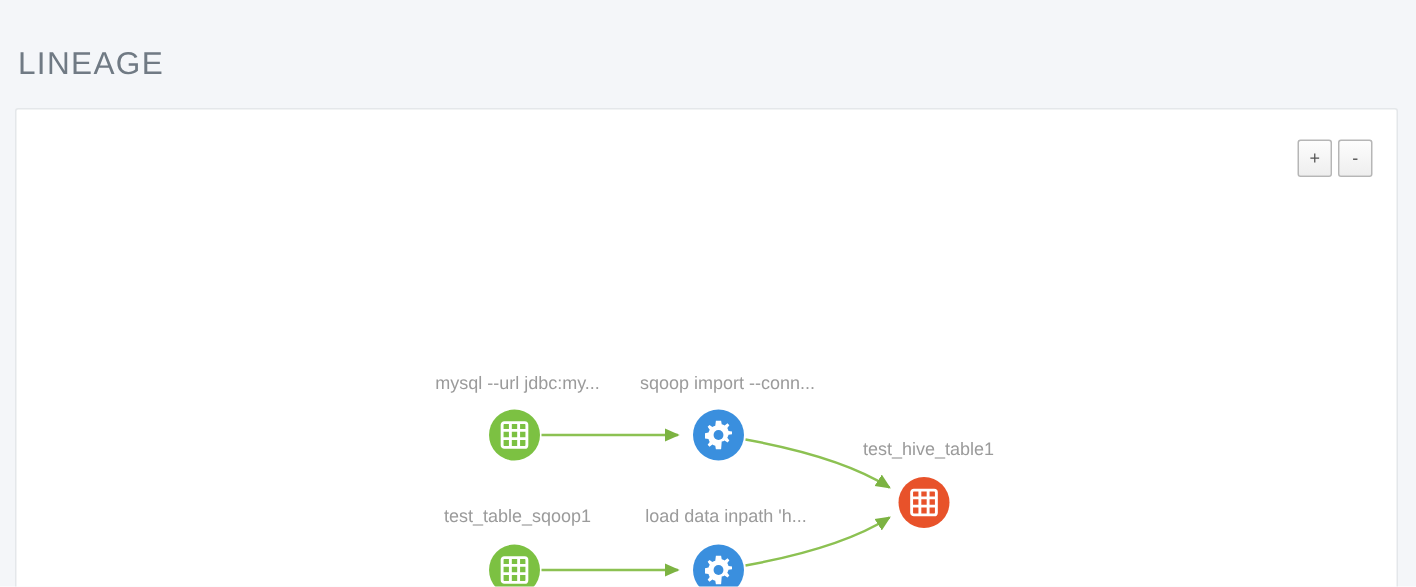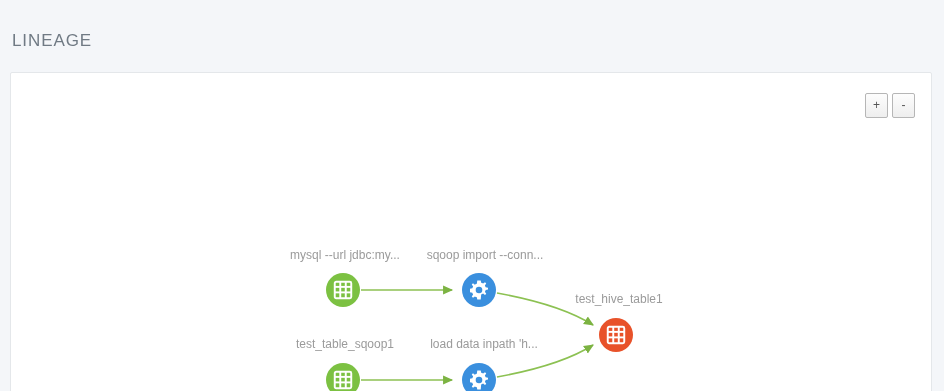--- a/index.html
+++ b/index.html
@@ -12,21 +12,21 @@
     background: #f4f6f9;
     font-family: "Liberation Sans", sans-serif;
     overflow: hidden;
     position: relative;
   }
 
   .page-title {
     position: absolute;
     left: 12px;
     top: 31px;
-    font-size: 17px;
+    font-size: 21px;
     letter-spacing: 0.9px;
     color: #707a84;
     font-weight: 400;
     font-family: "Liberation Sans", sans-serif;
     white-space: nowrap;
   }
 
   .lineage-panel {
     position: absolute;
     left: 10px;

